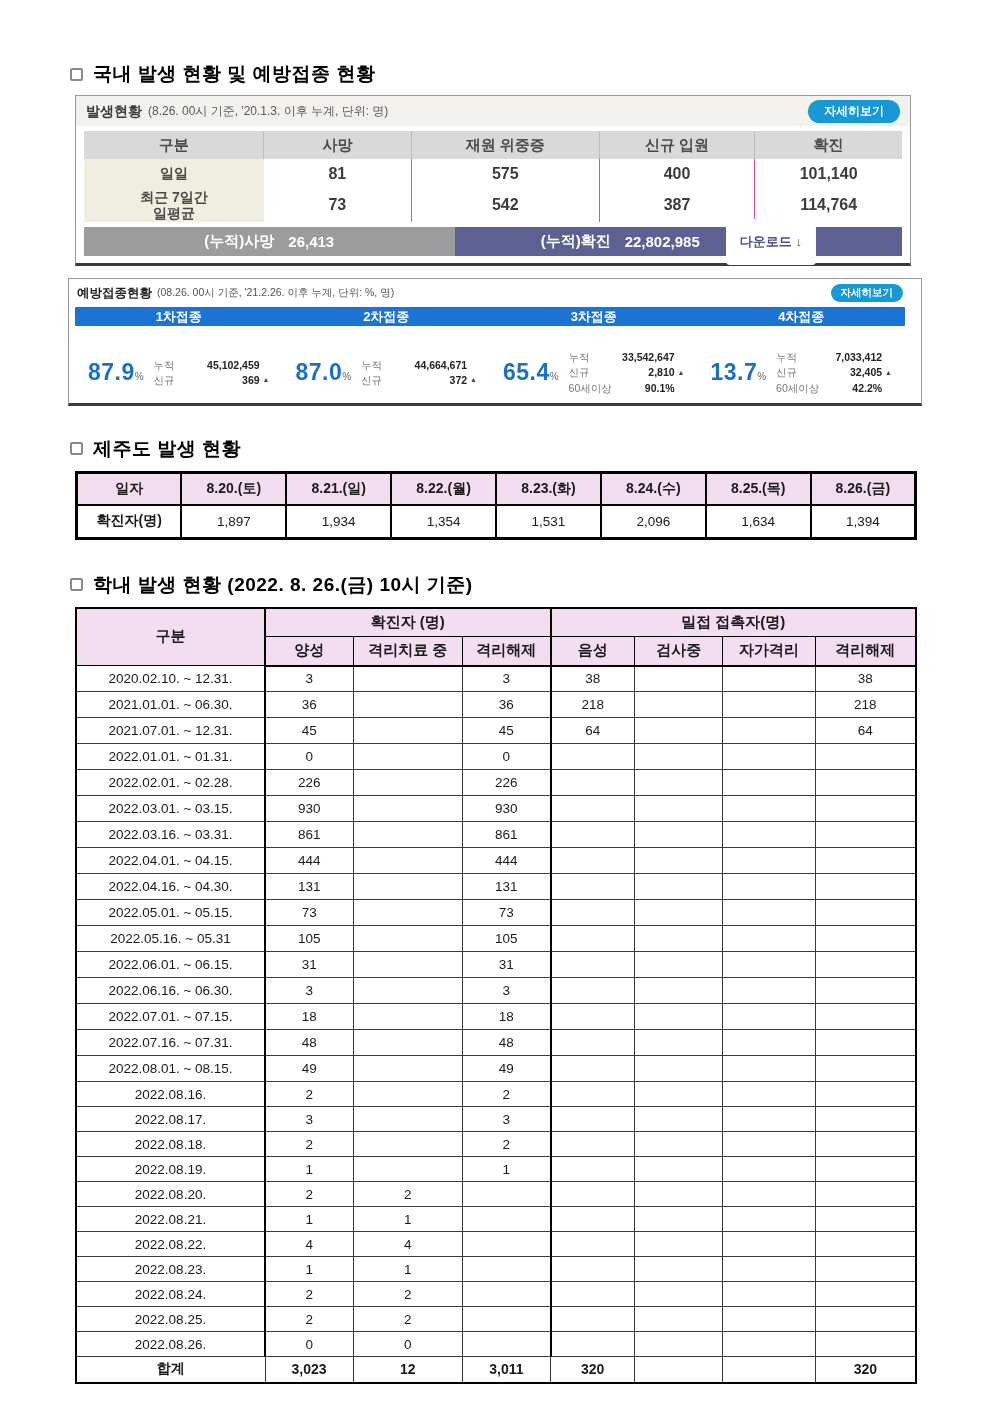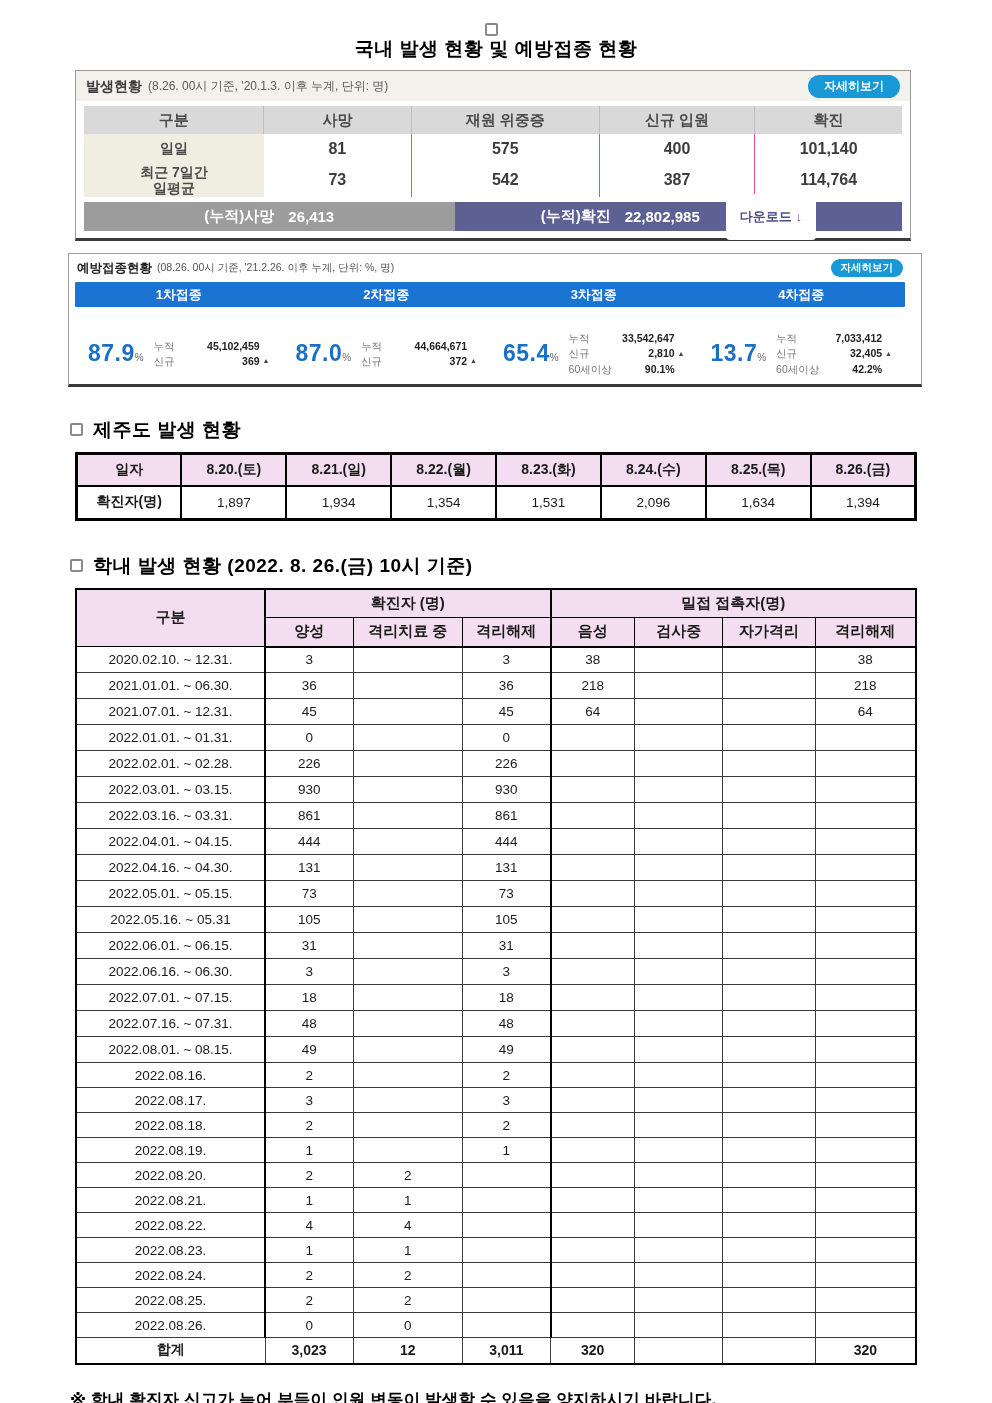--- a/index.html
+++ b/index.html
@@ -12,21 +12,21 @@
   
   .sec-title {
     margin-left:70px; margin-right:70px;
     font-size:19px; font-weight:700; color:#000;
     display:flex; align-items:center; letter-spacing:0.5px;
   }
   .sec-title .chk {
     width:13px; height:13px; border:2px solid #8a8a8a; border-radius:2px;
     display:inline-block; margin-right:10px; flex:0 0 auto;
   }
-  #title-1 { padding-top:23px;flex-direction:column; }
+  #title-1 { padding-top:61px; }
   #title-2 { margin-top:30px; }
   #title-3 { margin-top:32px; }
 
   
   .occ-card {
     margin:8px 81px 0 75px; border:1px solid #9a9a9a; border-bottom:3px solid #3a3a3a;
     background:#ffffff;
   }
   .occ-titlebar {
     background:#f2f1ec; padding:4px 10px 3px 10px; display:flex; align-items:center;
@@ -72,21 +72,21 @@
 
   
   .vax-card {
     margin:12px 70px 0 68px; border:1px solid #9a9a9a; border-bottom:3px solid #3a3a3a;
     background:#fff; padding:4px 16px 8px 6px;
   }
   .vax-titlebar { display:flex; align-items:center; padding:1px 2px; }
   .vax-title { font-size:12.5px; font-weight:700; color:#222; }
   .vax-subtitle { font-size:10.5px; color:#555; margin-left:5px; }
   .pill-blue.small { font-size:10.5px; padding:2px 10px; }
-  .vax-bluebar { display:flex; background:#1c74d2; height:25px; margin-top:4px; border-radius:1px; }
+  .vax-bluebar { display:flex; background:#1c74d2; height:19px; margin-top:4px; border-radius:1px; }
   .vax-bluebar .cell {
     flex:1; color:#fff; font-size:13px; font-weight:700;
     display:flex; align-items:center; justify-content:center;
   }
   .vax-stats { display:flex; margin-top:8px; }
   .dose-stat { flex:1; display:flex; align-items:center; justify-content:center; gap:10px;margin-top:16px; }
   .dose-stat .pct { white-space:nowrap; }
   .dose-stat .pct b { font-size:23px; font-weight:700; color:#1a6fc7; letter-spacing:0.5px; }
   .dose-stat .pct i { font-style:normal; font-size:10px; color:#666; }
   .mini { display:flex; flex-direction:column; gap:1px; }

